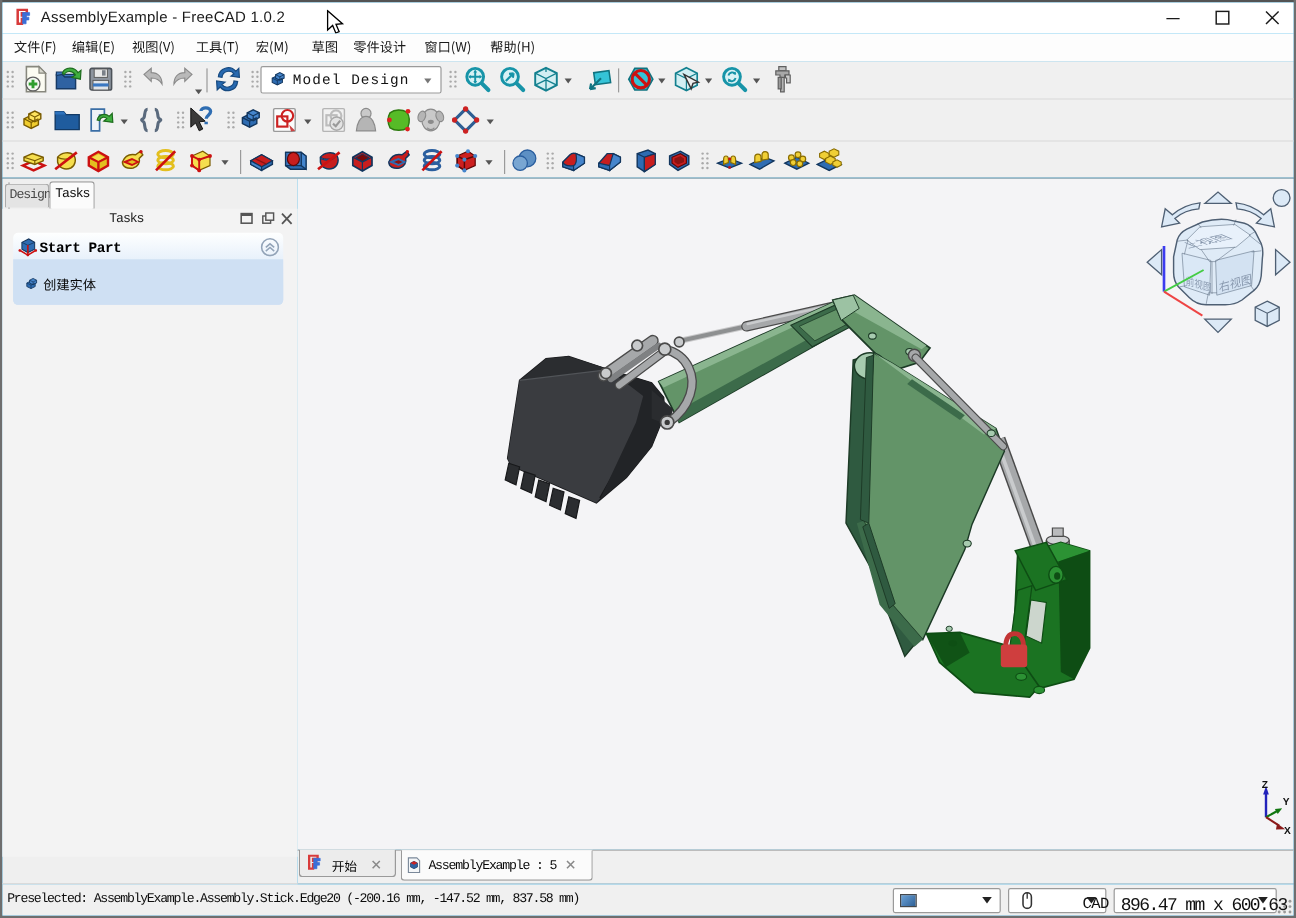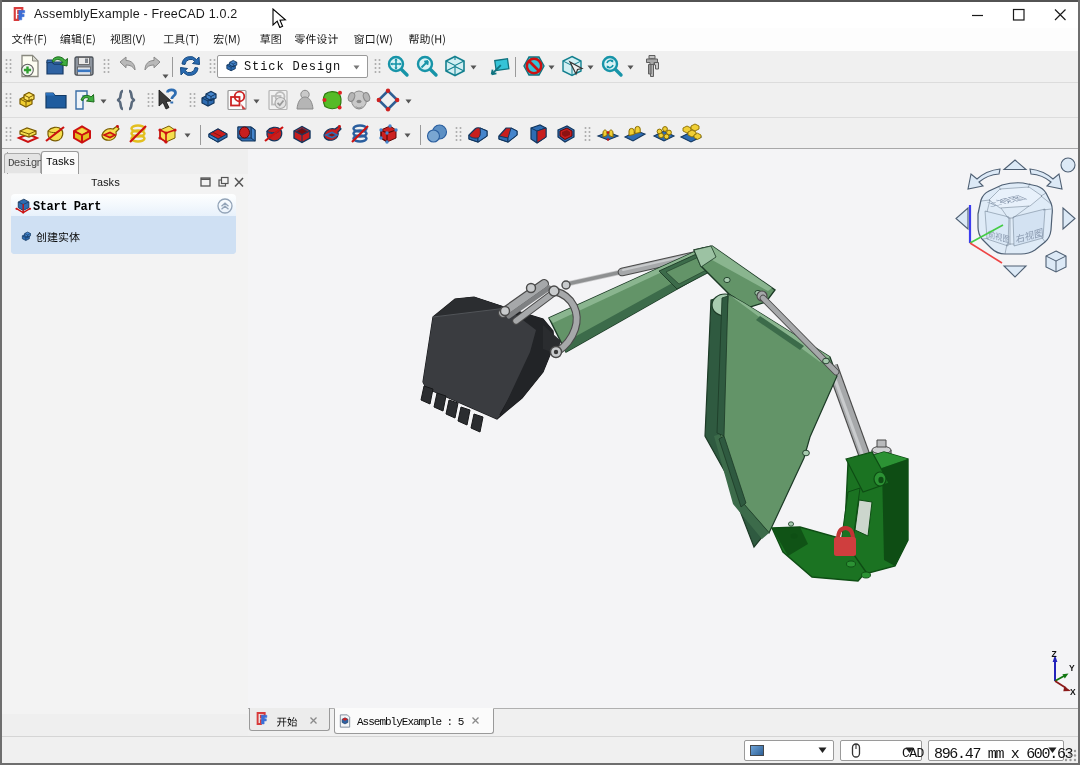--- a/index.html
+++ b/index.html
@@ -135,21 +135,21 @@
       <circle cx="5.5" cy="10" r="1" fill="#aaa"></circle>
       <circle cx="1.5" cy="14" r="1" fill="#aaa"></circle>
       <circle cx="5.5" cy="14" r="1" fill="#aaa"></circle>
     </svg>
 <div class="abs" style="left:217px;top:55px;width:151px;height:23px;background:#fff;border:1px solid #9a9a9a;border-radius:2px"></div>
 <svg style="position:absolute;left:224px;top:58px" width="17" height="17" viewBox="0 0 24 24">
       <path d="M4,10 L10,7 L16,10 L16,15 L10,18 L4,15 Z" fill="#2e6cb2" stroke="#12365e" stroke-width="1.2"></path>
       <path d="M8,6 L13,3.5 L18,6 L18,10 L13,12.5 L8,10 Z" fill="#4585cc" stroke="#12365e" stroke-width="1.2"></path>
       <path d="M4,10 L10,13 L10,18 M10,13 L16,10 M8,6 L13,8.5 L13,12.5 M13,8.5 L18,6" stroke="#12365e" stroke-width="1" fill="none"></path>
     </svg>
-<div class="abs mono" style="left:244px;top:60px;font-size:12px;letter-spacing:0.9px;color:#111">Stick Design</div>
+<div class="abs mono" style="left:244px;top:60px;font-size:12px;letter-spacing:0.9px;color:#111">Model Design</div>
 <svg style="position:absolute;left:352.5px;top:65.0px" width="7" height="5">
       <path d="M0.5,0.5 L6.5,0.5 L3.5,4.5 Z" fill="#777"></path>
     </svg>
 <svg style="position:absolute;left:374px;top:57.5px" width="8" height="18">
       <circle cx="1.5" cy="2" r="1" fill="#aaa"></circle>
       <circle cx="5.5" cy="2" r="1" fill="#aaa"></circle>
       <circle cx="1.5" cy="6" r="1" fill="#aaa"></circle>
       <circle cx="5.5" cy="6" r="1" fill="#aaa"></circle>
       <circle cx="1.5" cy="10" r="1" fill="#aaa"></circle>
       <circle cx="5.5" cy="10" r="1" fill="#aaa"></circle>
@@ -674,20 +674,21 @@
 <path d="M4,1.5 L16,1.5 L20,5.5 L20,22.5 L4,22.5 Z" fill="#f4f6f8" stroke="#7a8899" stroke-width="1.6"></path>
 <path d="M7,9 L12,6.5 L17,9 L17,14.5 L12,17 L7,14.5 Z" fill="#2f62a2" stroke="#1c3c64" stroke-width="1"></path>
 <path d="M7,9 L12,11.5 L17,9 L12,6.5 Z" fill="#cc2222"></path>
 </svg>
 <div class="abs mono" style="left:357px;top:716px;font-size:11px;letter-spacing:-1.0px;color:#0a0a0a">AssemblyExample : 5</div>
 <svg class="abs" style="left:471px;top:716px" width="9" height="9">
       <path d="M1.5,1.5 L7.5,7.5 M7.5,1.5 L1.5,7.5" stroke="#8a8a8a" stroke-width="1.3"></path>
     </svg>
 <div class="abs" style="left:2px;top:736px;width:1076px;height:1px;background:#d5d5d5"></div>
 <div class="abs" style="left:2px;top:737px;width:1076px;height:26px;background:#f0f0f0"></div>
+<div class="abs mono" style="left:6px;top:744px;font-size:11px;letter-spacing:-1.06px;color:#0d0d0d">Preselected: AssemblyExample.Assembly.Stick.Edge20 (-200.16 mm, -147.52 mm, 837.58 mm)</div>
 <div class="abs" style="left:744px;top:740px;width:90px;height:21px;background:#fff;border:1px solid #9a9a9a;border-radius:2px"></div>
 <div class="abs" style="left:750px;top:745px;width:14px;height:11px;background:linear-gradient(135deg,#6da3d8,#2e6096);border:1px solid #44474a"></div>
 <svg class="abs" style="left:818px;top:747px" width="9" height="7">
       <path d="M0.5,0.5 L8.5,0.5 L4.5,6 Z" fill="#222"></path>
     </svg>
 <div class="abs" style="left:840px;top:740px;width:82px;height:21px;background:#fff;border:1px solid #9a9a9a;border-radius:2px"></div>
 <svg class="abs" style="left:851px;top:743px" width="10" height="15">
       <rect x="1.5" y="1" width="7" height="13" rx="3.5" fill="none" stroke="#333" stroke-width="1.3"></rect>
       <path d="M5,1 L5,6" stroke="#333" stroke-width="1.1"></path>
     </svg>

